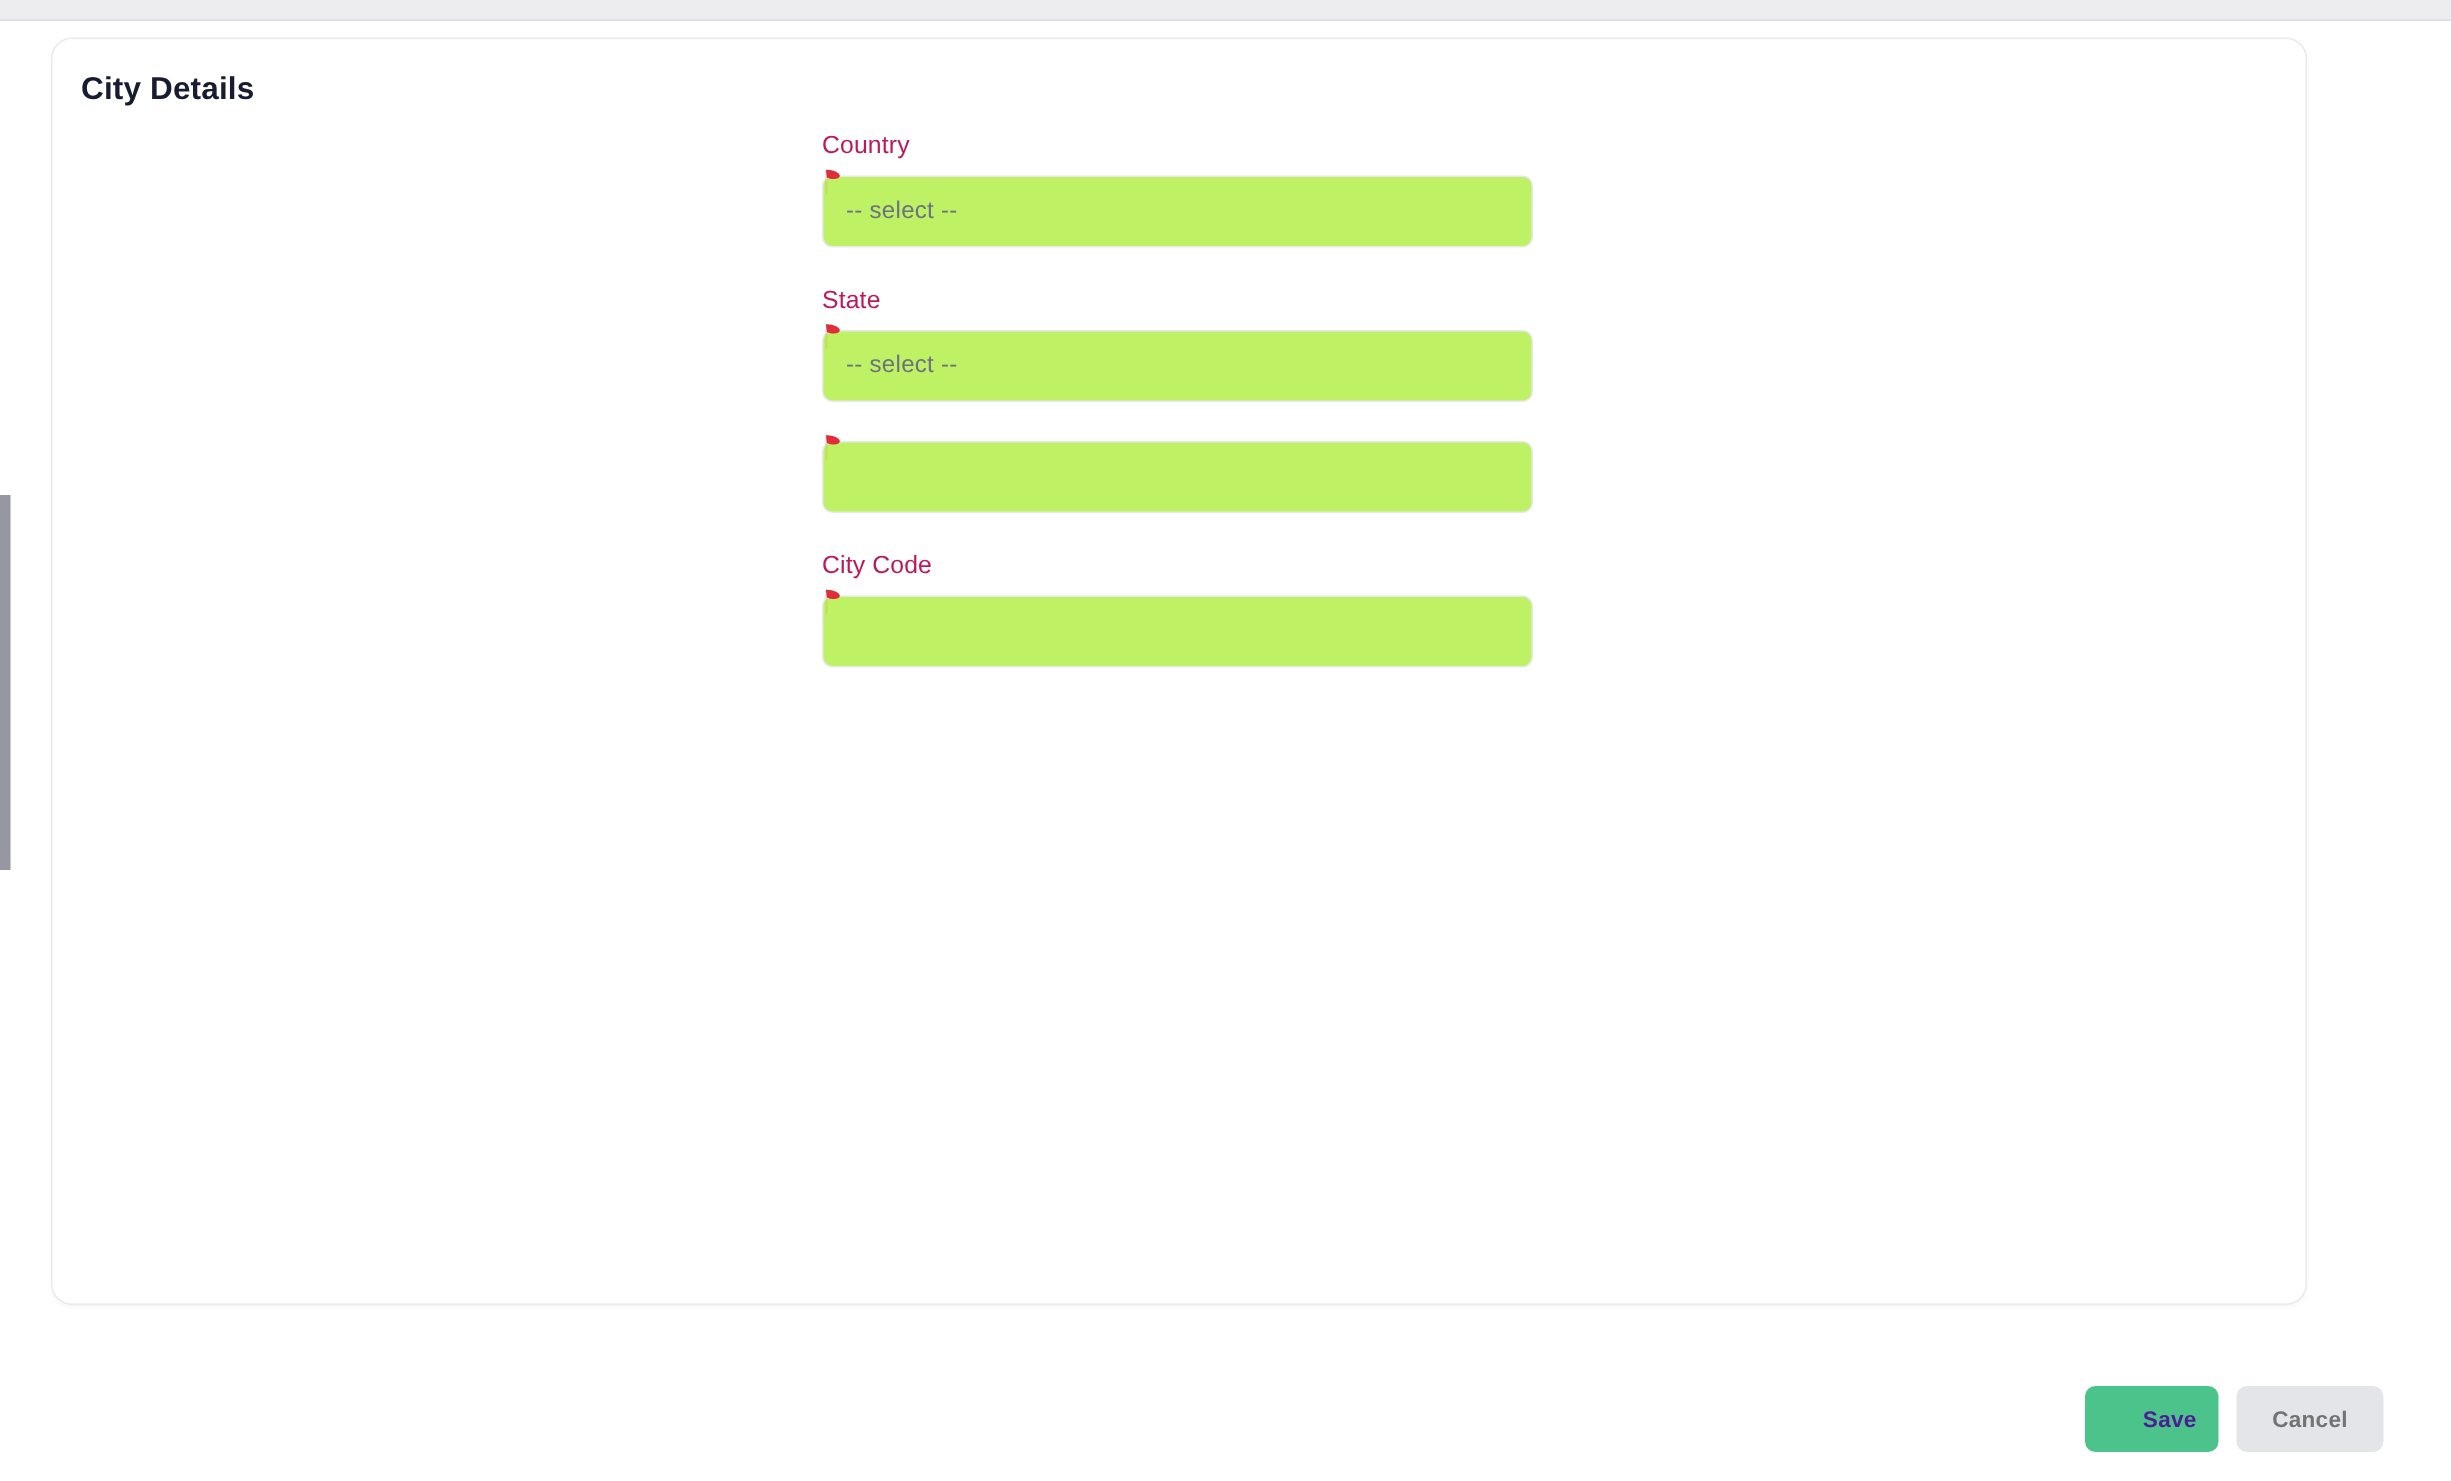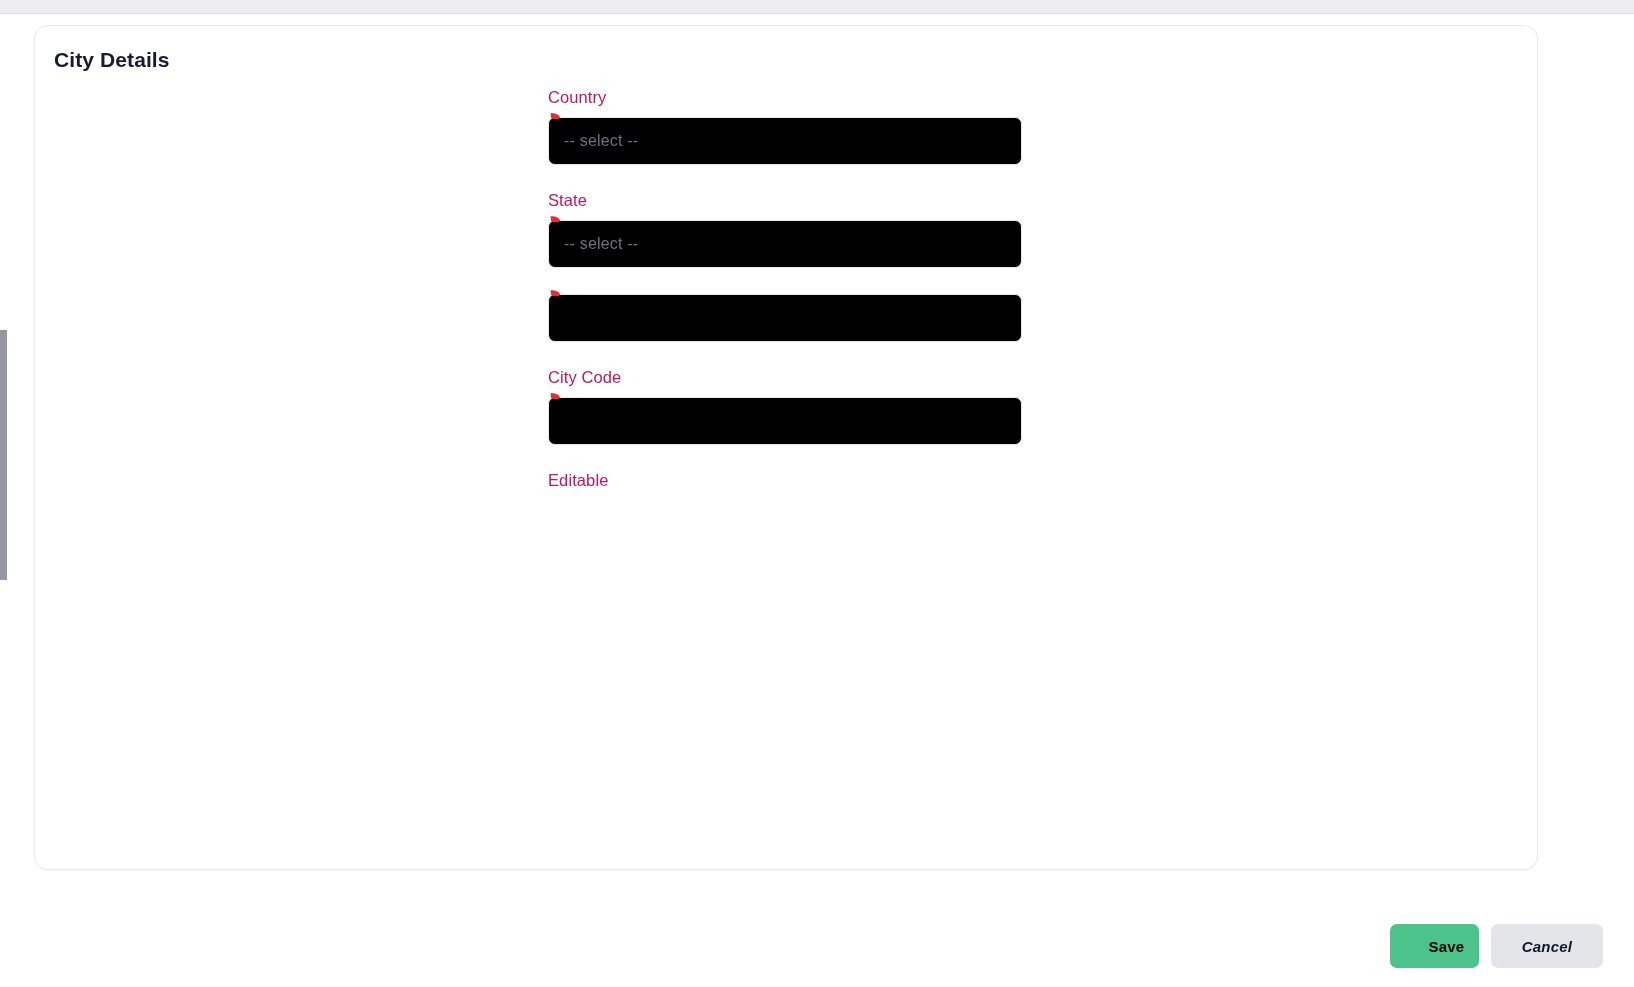--- a/index.html
+++ b/index.html
@@ -88,21 +88,21 @@
   .control-wrap {
     position: relative;
     width: 474px;
   }
 
   .control {
     width: 474px;
     height: 48px;
     border: 1px solid #e6e7ec;
     border-radius: 7px;
-    background: #000000;
+    background: #bef264;
     font-family: "Liberation Sans", sans-serif;
     font-size: 16px;
     color: #6d7280;
     padding: 0 15px;
     outline: none;
     display: flex;
     align-items: center;
   }
 
   .control.is-disabled {
@@ -153,30 +153,29 @@
     letter-spacing: 0.2px;
     display: flex;
     align-items: center;
     justify-content: center;
   }
 
   .btn-save {
     left: 1390px;
     width: 89px;
     background: #4cc38a;
-    color: #000000;
+    color: #4c1d95;
     padding-left: 24px;
   }
 
   .btn-cancel {
     left: 1491px;
-    width: 112px;
+    width: 98px;
     background: #e3e5e9;
-    color: #0f172a;
-    font-style: italic;
+    color: #737373;
   }
 </style>
 </head>
 <body>
 
 <div class="top-band"></div>
 <div class="top-band-edge"></div>
 <div class="left-rail"></div>
 
 <div class="card">
@@ -226,21 +225,20 @@
       <div class="control-wrap">
         <input class="control" type="text" value="" placeholder="" style="">
         <svg class="required-flag" viewBox="0 0 13 18">
           <path d="M1.6 1.2 C6.5 1.0 11.2 3.2 10.9 5.4 C10.6 7.6 6.0 8.0 2.2 6.3 Z" fill="#E12D39"></path>
           <rect x="1.1" y="1.0" width="1.6" height="16.5" fill="#E12D39" opacity="0.10"></rect>
         </svg>
       </div>
     </div>
 
     <div class="field">
-      <label class="field-label">Editable</label>
     </div>
 
   </div>
 </div>
 
 <div class="footer-actions">
   <button class="btn btn-save">Save</button>
   <button class="btn btn-cancel">Cancel</button>
 </div>
 

